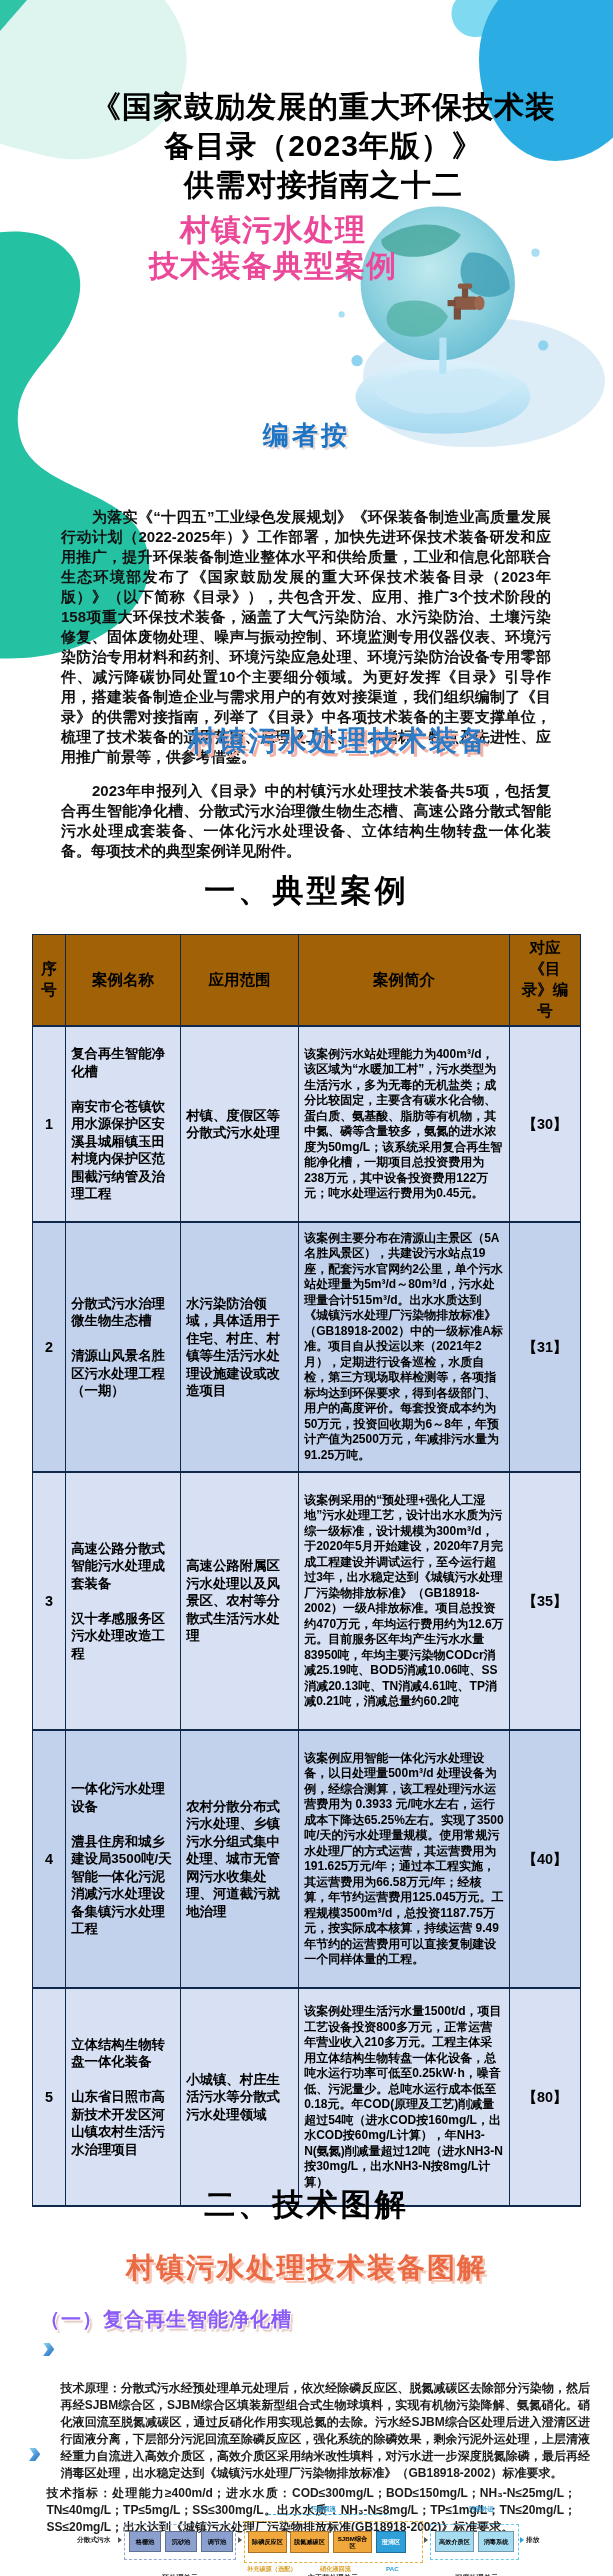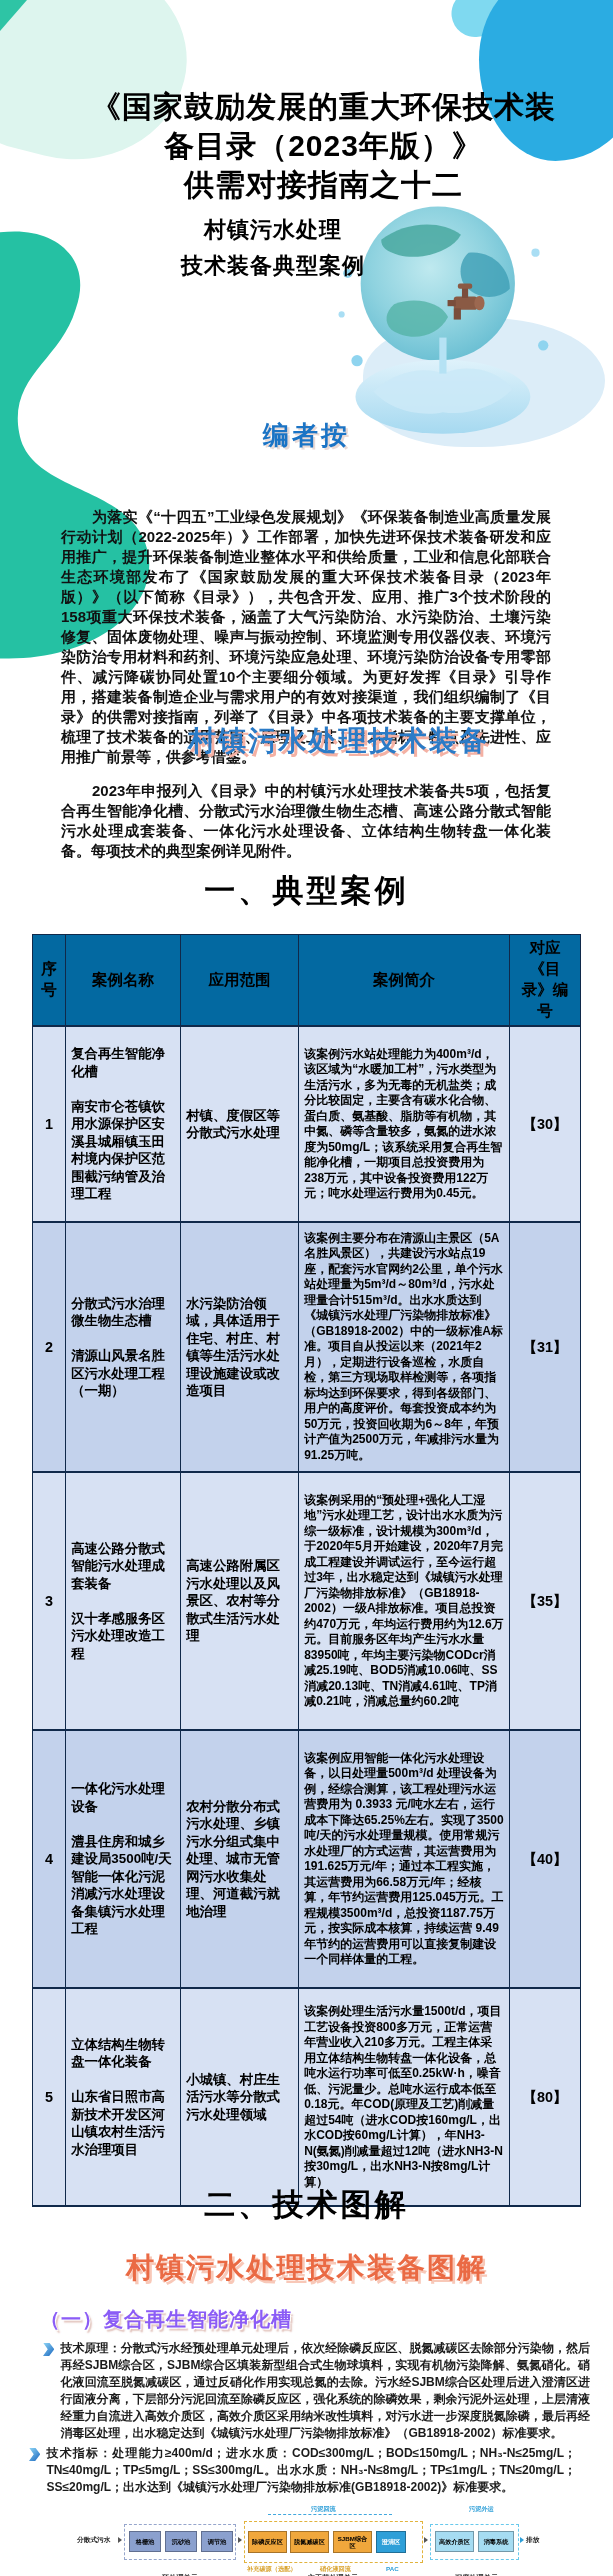--- a/index.html
+++ b/index.html
@@ -2,38 +2,38 @@
 <html style="font-size:8.2px"><head>
 <meta charset="utf-8">
 <style>
   html,body{margin:0;padding:0;background:#fff;}
   #page{position:relative;width:613px;height:3714px;margin:0 auto;background:#fff;overflow:hidden;
         font-family:"Liberation Sans","DejaVu Sans",sans-serif;color:#000;}
   .abs{position:absolute;}
   .ctr{width:100%;text-align:center;}
   
   .title-black{font-size:30px;line-height:39px;font-weight:900;letter-spacing:1px;color:#000;padding-left:34px;}
-  .title-red{font-size:22px;line-height:36px;font-weight:900;color:#000000;letter-spacing:1px;}
+  .title-red{font-size:30px;line-height:36px;font-weight:900;color:#ec4899;letter-spacing:1px;}
   .note-title{font-size:26px;font-weight:900;color:#1B74C5;text-shadow:2.1px 2.1px 0 #e9dad6;letter-spacing:3.1px;}
   .sec-blue{font-size:28px;font-weight:900;color:#2B7BC7;text-shadow:3.1px 3.1px 0 #F4B1A4;letter-spacing:2.1px;}
   .sec-black{font-size:31px;font-weight:900;color:#000;letter-spacing:3.1px;}
   .banner-orange{font-size:28px;font-weight:900;color:#EA6A44;text-shadow:2.6px 2.6px 0 #F8C8B8;letter-spacing:2.1px;}
   .para{font-size:15px;line-height:20px;font-weight:bold;color:#111;text-align:justify;text-indent:31px;}
   .sh{font-size:20px;font-weight:900;color:#8b5cf6;text-shadow:1px 1px 0 #ffffff,2.6px 2.6px 1.5px rgba(170,80,60,.35);letter-spacing:1px;}
   
   .bullet{display:flex;gap:6.2px;align-items:flex-start;}
   .bicon{flex:0 0 auto;width:11.3px;height:13.4px;margin-top:2.6px;
          background:linear-gradient(135deg,#8ED6F7,#1B66BE);
          clip-path:polygon(0 0,55% 0,100% 50%,55% 100%,0 100%,42% 50%);}
-  .btxt{font-weight:bold;color:#1c1c1c;text-align:justify;}
+  .btxt{font-weight:bold;color:#1c1c1c;text-align:justify;margin-top:40px;}
   
   table.cases{border-collapse:collapse;table-layout:fixed;width:549px;}
   table.cases td,table.cases th{border:1px solid #10294A;vertical-align:middle;padding:3.1px 5.2px;box-sizing:border-box;}
   table.cases tr{border-bottom:2.1px solid #10294A;}
-  .th{background:#0369a1;font-size:15.5px;font-weight:900;text-align:center;}
+  .th{background:#a16207;font-size:15.5px;font-weight:900;text-align:center;}
   .row-a{background:#D7E1F3;}
   .row-b{background:#C3D2EC;}
   .c-num{font-size:14.4px;font-weight:bold;text-align:center;}
   .c-name{font-size:13.4px;line-height:17.5px;font-weight:bold;white-space:pre-line;}
   .c-scope{font-size:13.4px;line-height:17.5px;font-weight:bold;}
   .c-brief{font-size:12px;line-height:15.5px;font-weight:bold;text-align:left;}
   .c-code{font-size:14.4px;font-weight:bold;text-align:center;}
   
   .fb{position:absolute;display:flex;align-items:center;justify-content:center;text-align:center;
       font-weight:bold;font-size:6.2px;line-height:1.15;border:0.5px solid rgba(0,0,0,.3);

